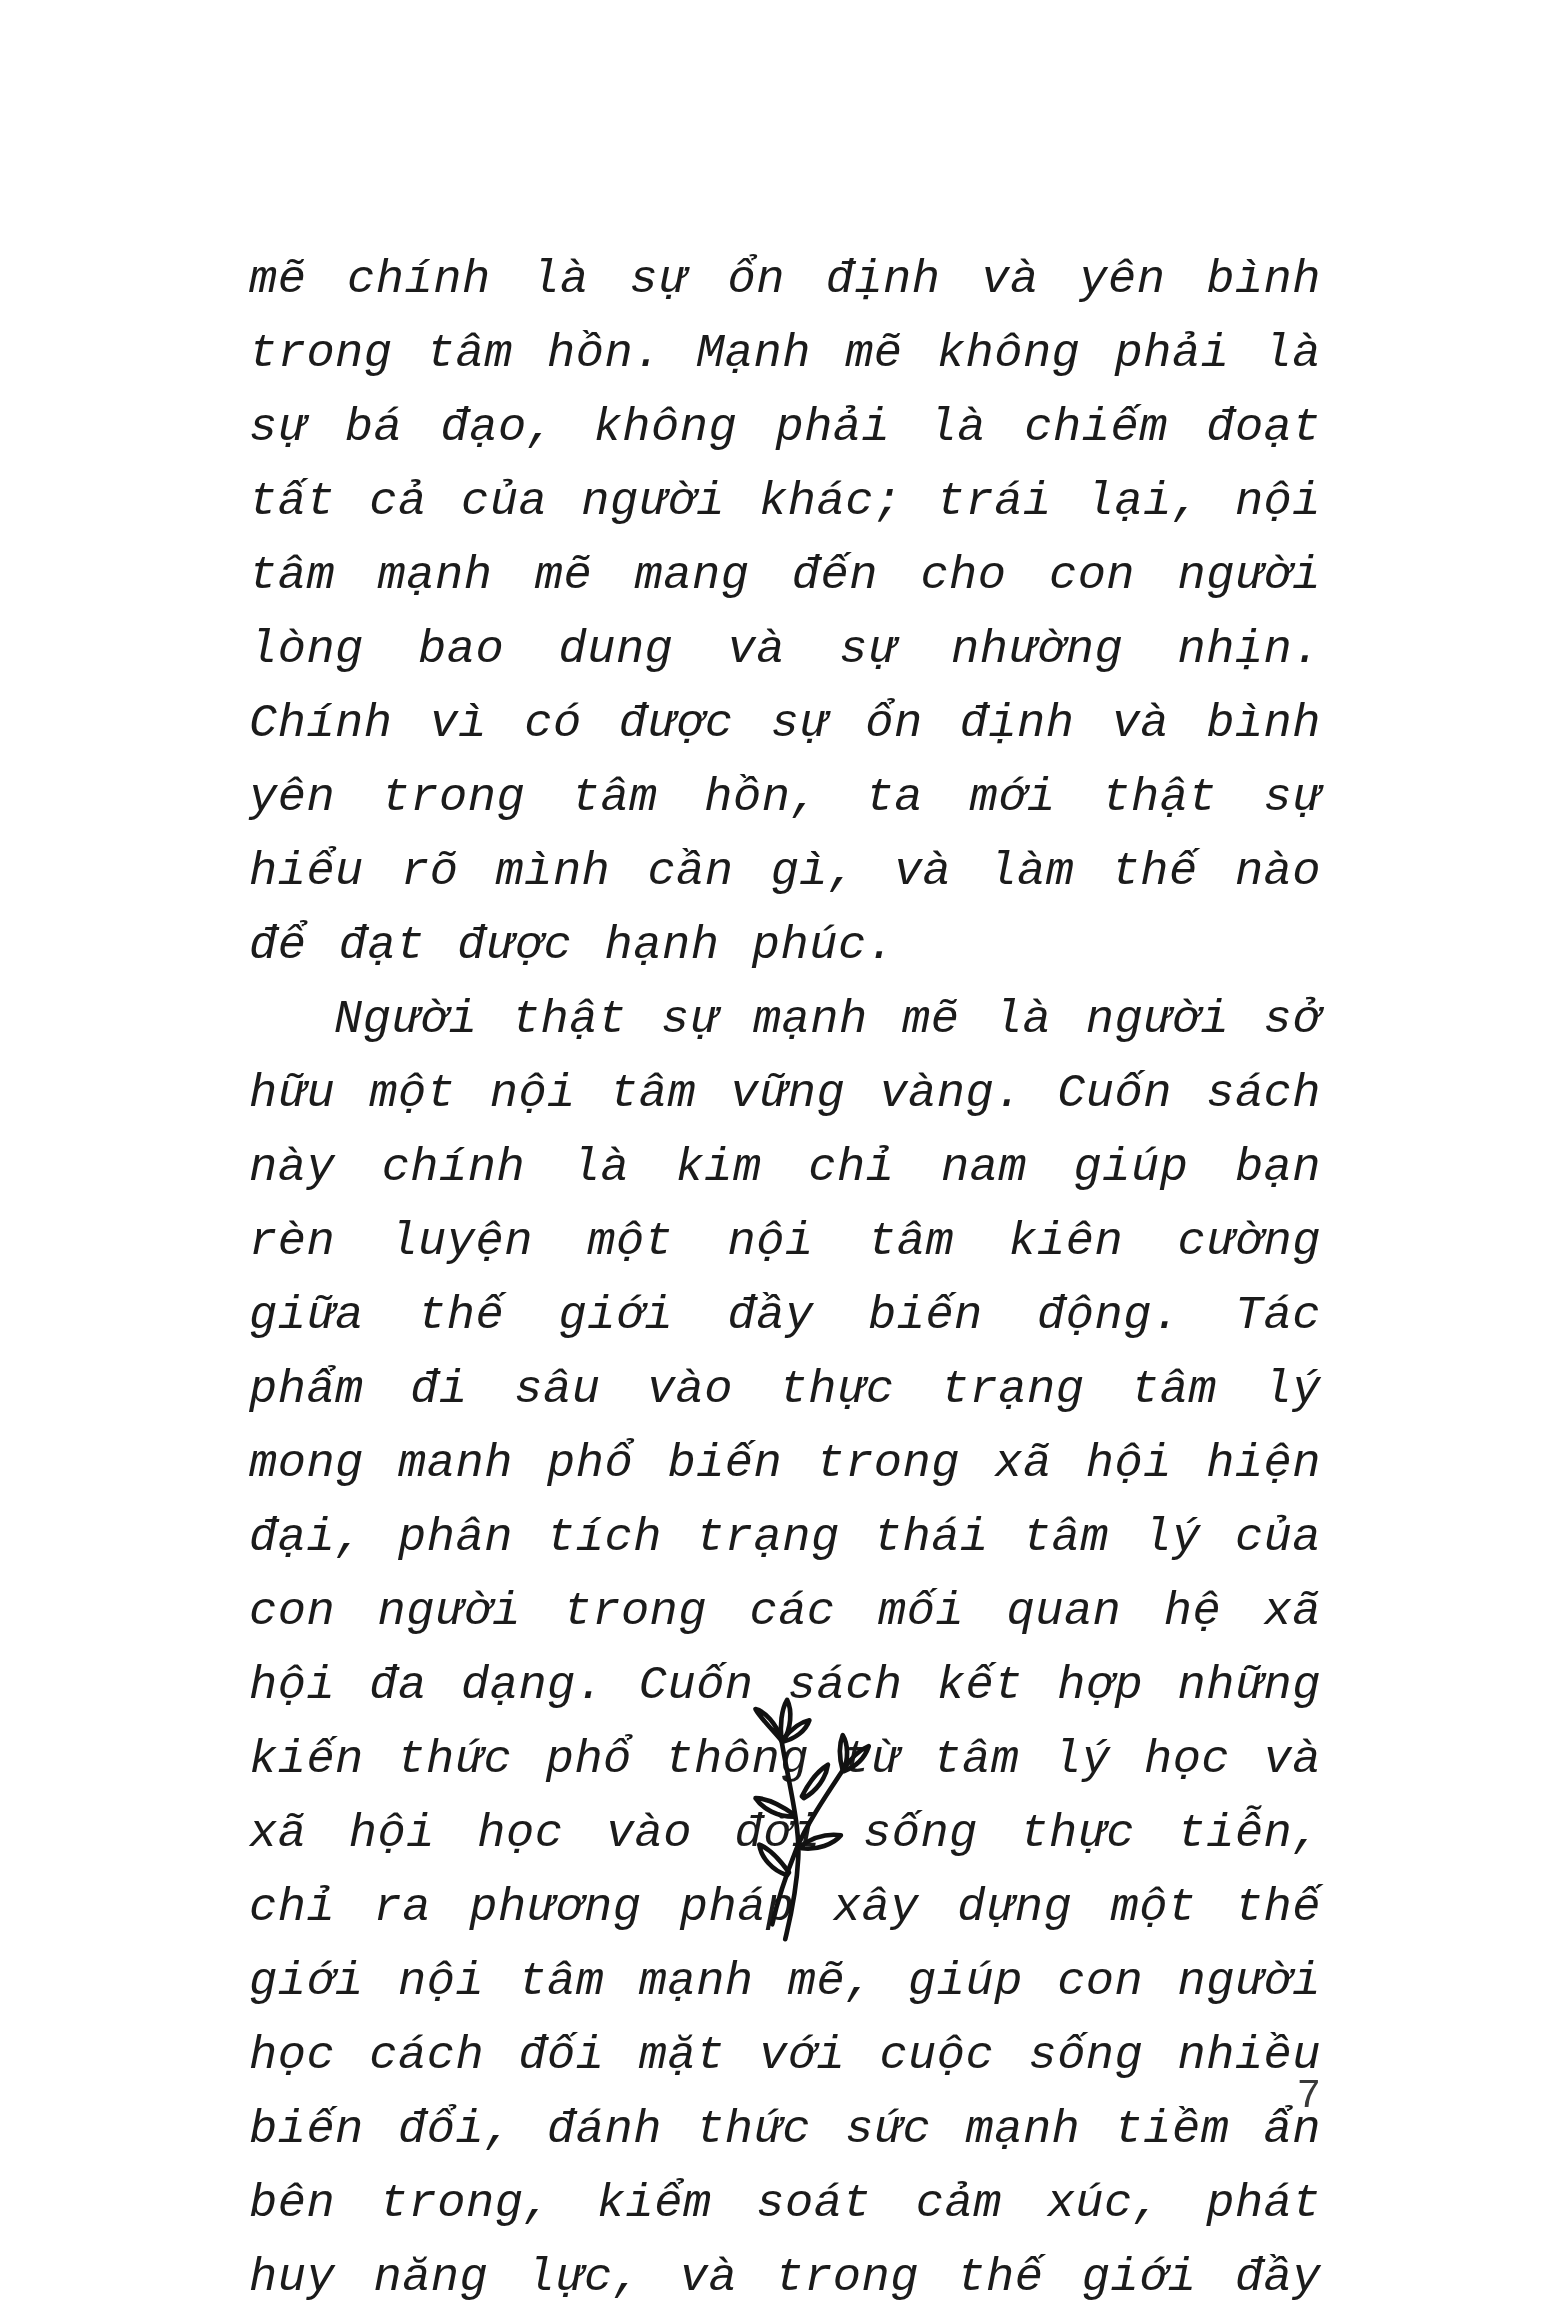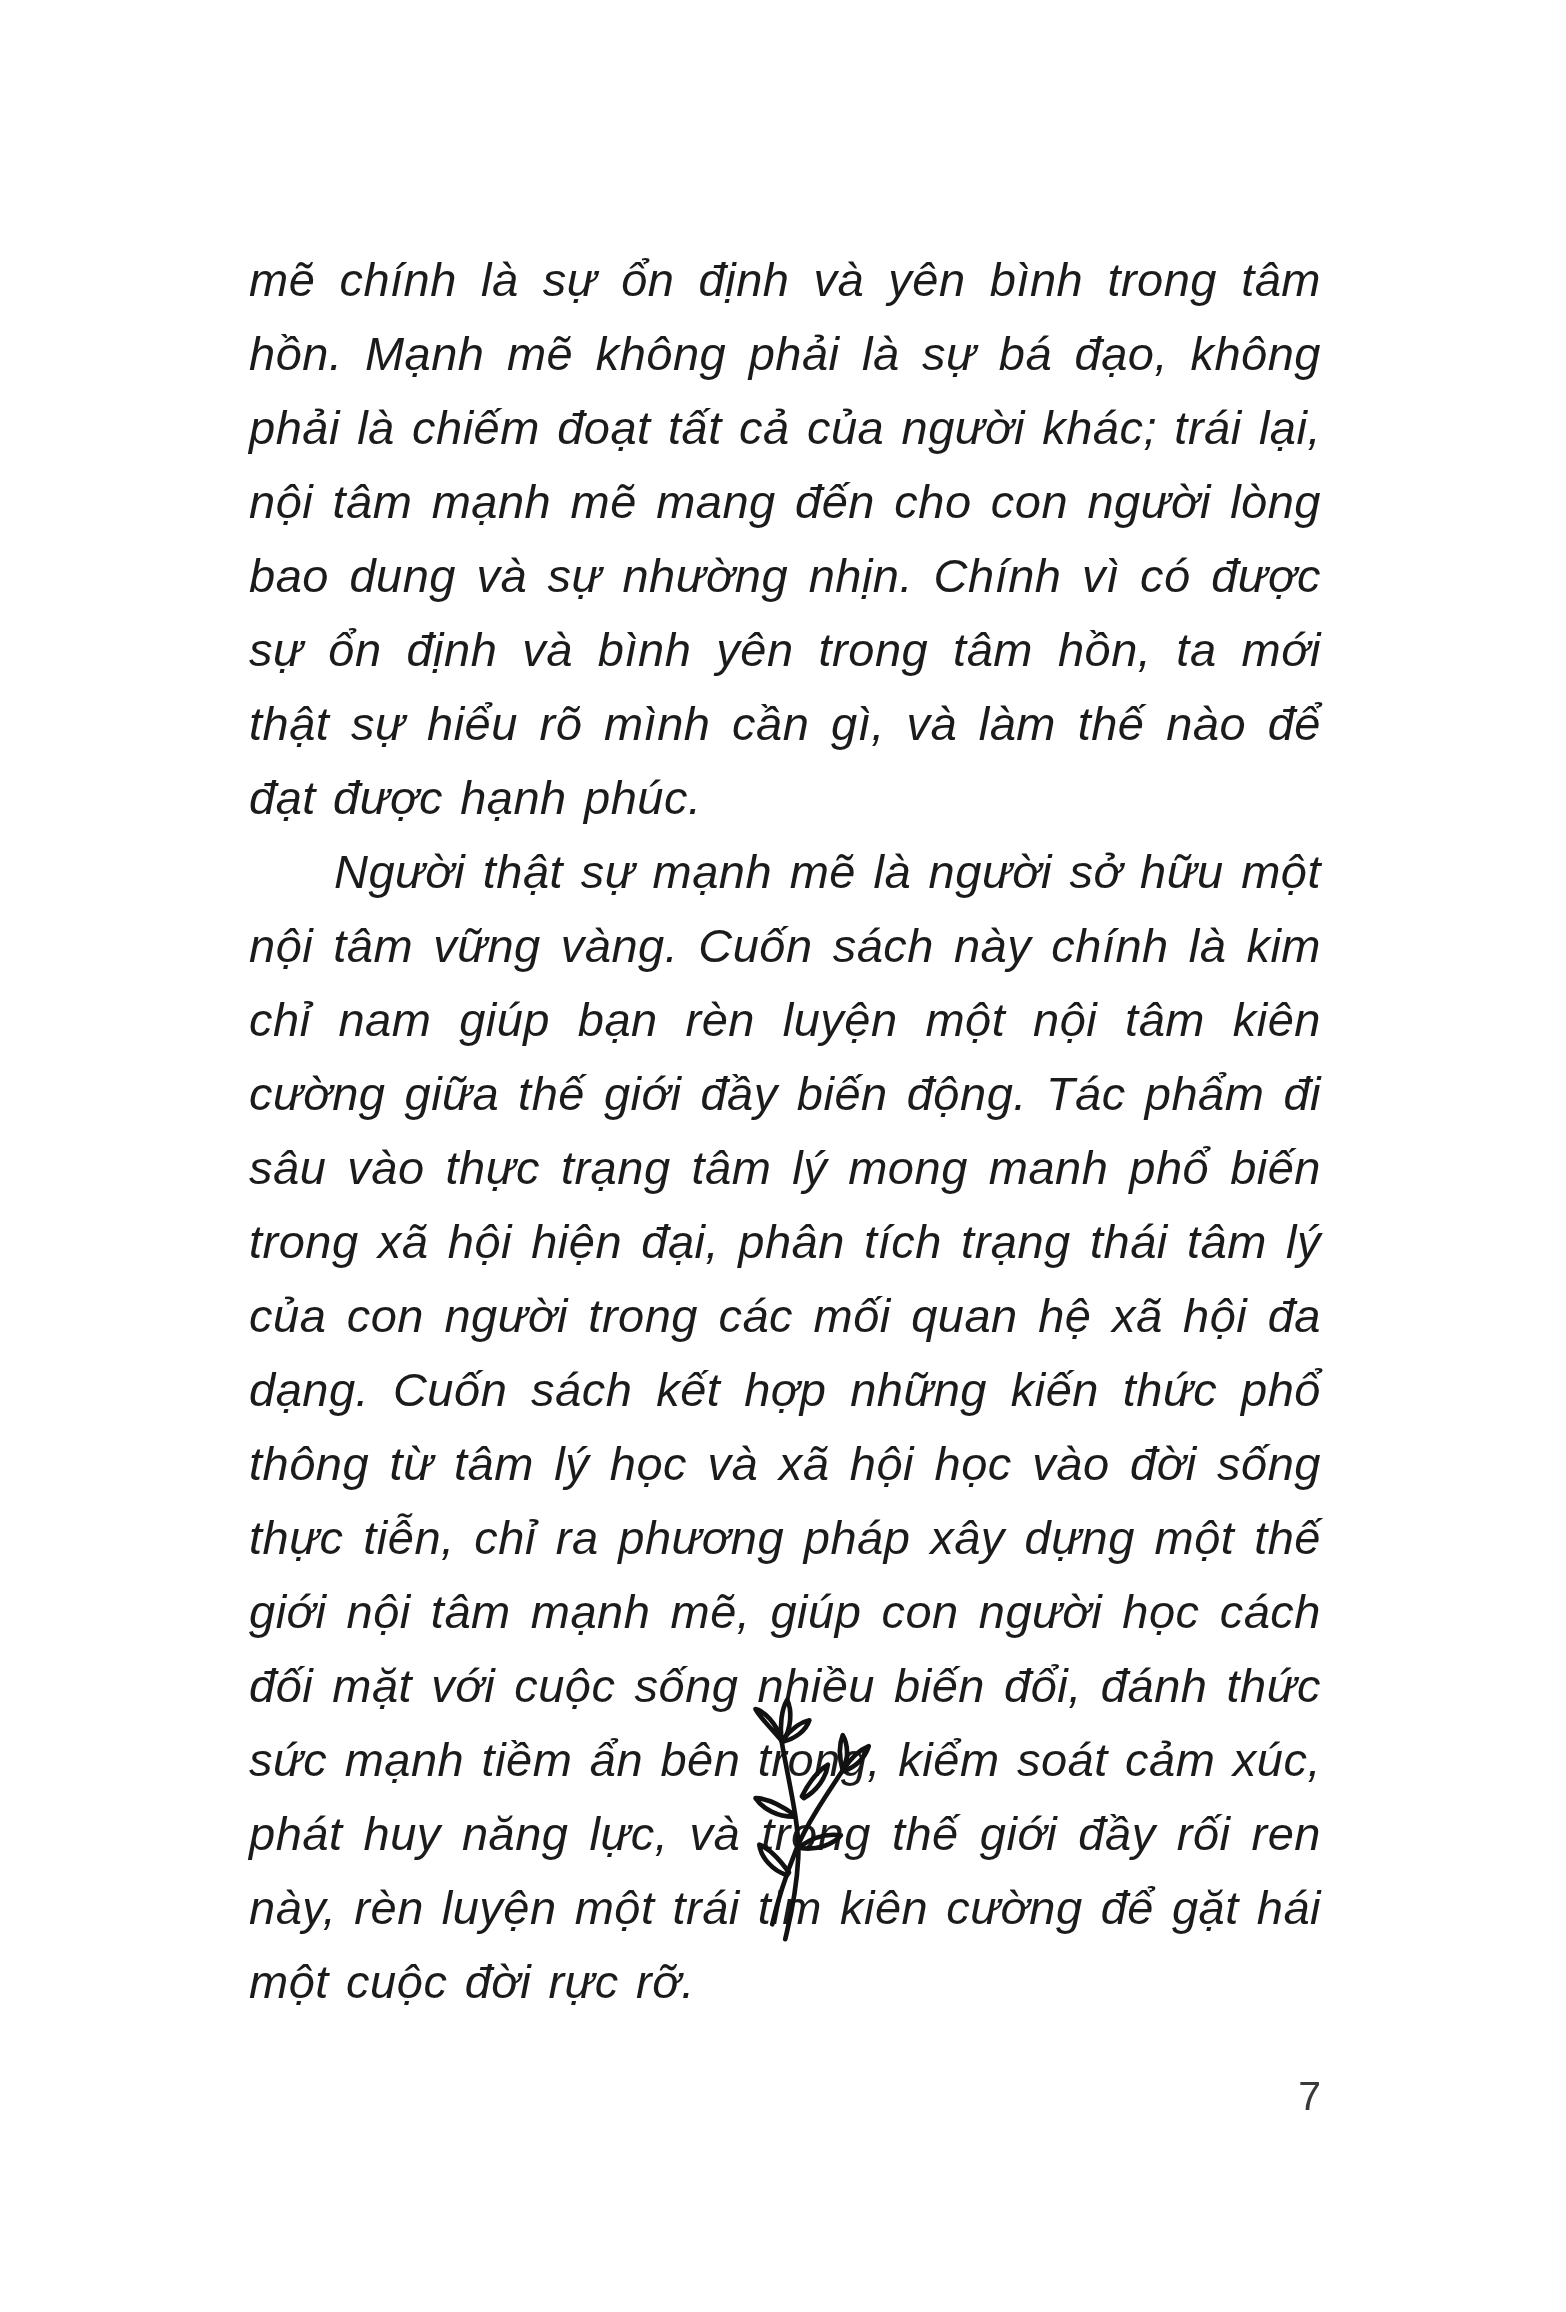--- a/index.html
+++ b/index.html
@@ -6,21 +6,21 @@
     margin: 0;
     padding: 0;
     background: #ffffff;
   }
   .page {
     position: relative;
     width: 1567px;
     height: 2312px;
     background: #ffffff;
     overflow: hidden;
-    font-family: Liberation Sans, sans-serif;
+    font-family: Liberation Mono, monospace;
   }
   .text-block {
     position: absolute;
     left: 249px;
     top: 243px;
     width: 1072px;
     color: #1b1b1b;
   }
   .para {
     margin: 0;

